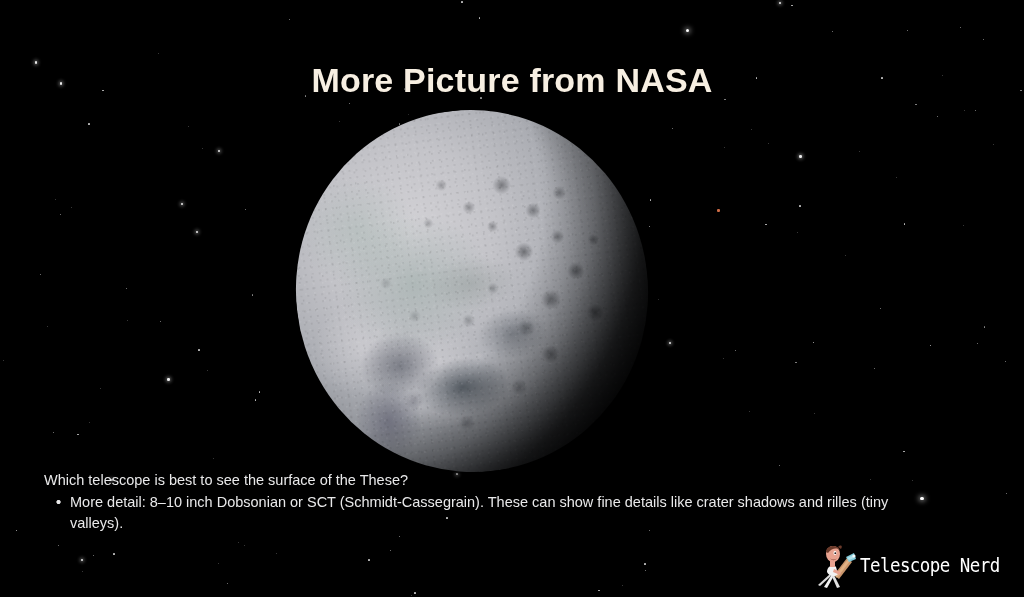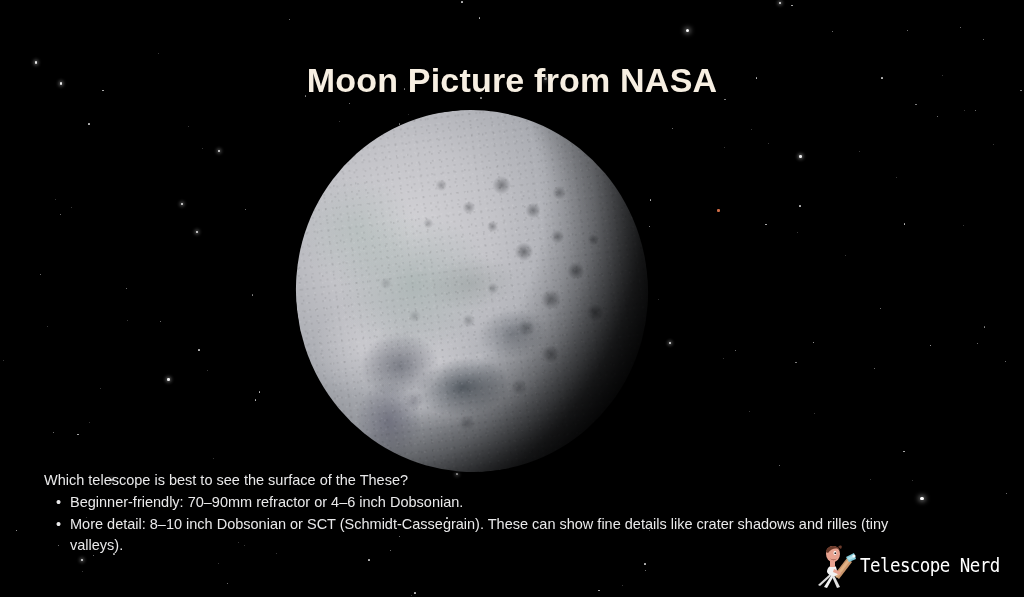--- a/index.html
+++ b/index.html
@@ -347,28 +347,27 @@
       <div class="star" style="left: 717px; top: 209px; width: 2.6px; height: 3.4px; border-radius: 40%; background: rgb(217, 114, 74); opacity: 0.95;"></div>
     </div>
 
   <div id="moon-wrap">
     <div id="moon-disc"></div>
     <div id="moon-craters"></div>
     <div id="moon-texture"></div>
     <div id="moon-terminator"></div>
   </div>
 
-  <h1 id="page-title">Moon Picture from NASA</h1>
+  <h1 id="page-title">More Picture from NASA</h1>
 
   <div id="body-copy">
     <p id="copy-question">Which telescope is best to see the surface of the These?</p>
     <ul id="copy-list">
       <li>
         <span class="bullet-dot">•</span>
-        <span>Beginner-friendly: 70–90mm refractor or 4–6 inch Dobsonian.</span>
       </li>
       <li>
         <span class="bullet-dot">•</span>
         <span>More detail: 8–10 inch Dobsonian or SCT (Schmidt-Cassegrain). These can show fine details like crater shadows and rilles (tiny valleys).</span>
       </li>
     </ul>
   </div>
 
   <div id="logo">
     <svg id="logo-mark" viewBox="0 0 42 48">

